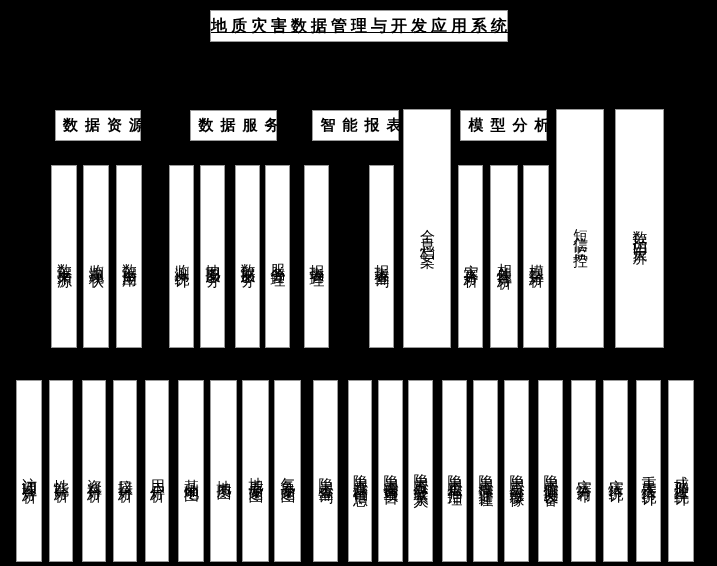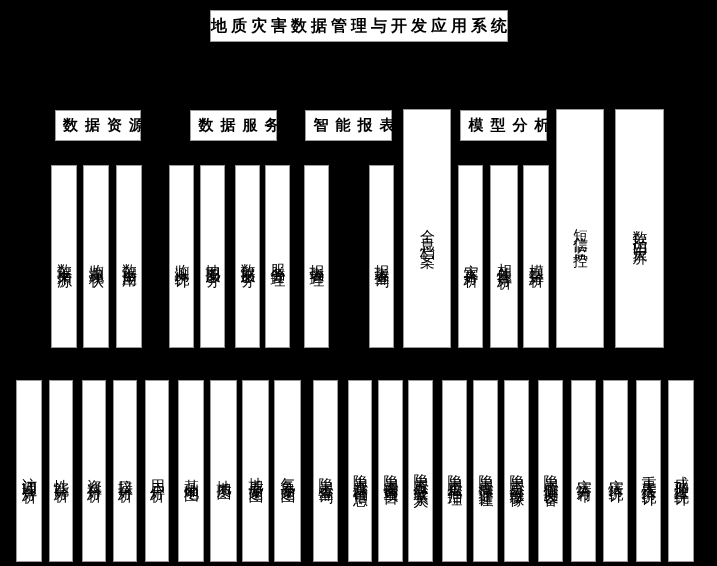--- a/index.html
+++ b/index.html
@@ -14,21 +14,21 @@
   .box{
     position:absolute;
     background:#ffffff;
     border:1px solid #9b9b9b;
     box-sizing:border-box;
     display:flex;
     align-items:center;
     justify-content:center;
   }
   
-  .title{left:210px;top:10px;width:298px;height:32px;font-size:16px;font-weight:bold;}
+  .title{left:210px;top:10px;width:298px;height:32px;font-size:16px;font-weight:bold;text-decoration:underline;}
   .title .htext{letter-spacing:4px;margin-left:4px;white-space:nowrap;}
   
   .hdr{top:110px;height:31px;font-size:15px;font-weight:bold;}
   .hdr .htext{letter-spacing:7px;margin-left:18px;white-space:nowrap;}
   
   .mid{top:165px;height:183px;}
   
   .tall{top:109px;height:239px;}
   
   .bot{top:380px;height:182px;}
@@ -51,21 +51,21 @@
   <div class="box title">
     <span class="htext">地质灾害数据管理与开发应用系统</span>
   </div>
 
   <div class="box hdr" style="left:55px;width:86px">
     <span class="htext">数据资源</span>
   </div>
   <div class="box hdr" style="left:190px;width:87px">
     <span class="htext">数据服务</span>
   </div>
-  <div class="box hdr" style="left:305px;width:87px">
+  <div class="box hdr" style="left:312px;width:87px">
     <span class="htext">智能报表</span>
   </div>
   <div class="box hdr" style="left:460px;width:87px">
     <span class="htext">模型分析</span>
   </div>
 
   <div class="box tall sp8" style="left:403px;width:48px">
     <span class="vtext">全息档案</span>
   </div>
   <div class="box tall sp8" style="left:556px;width:48px">

